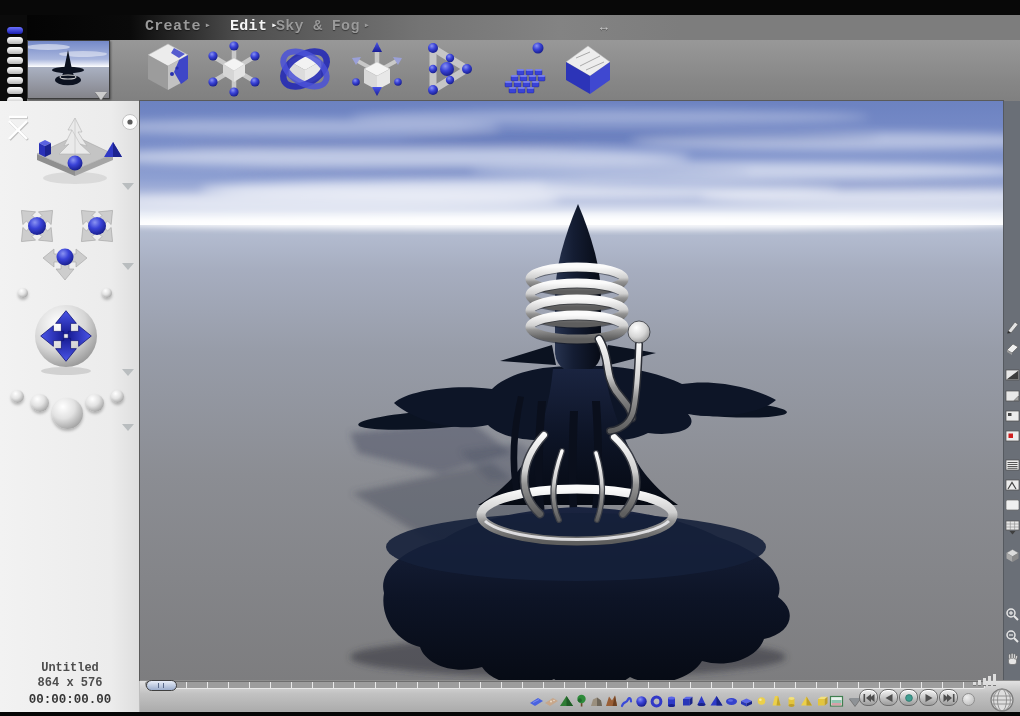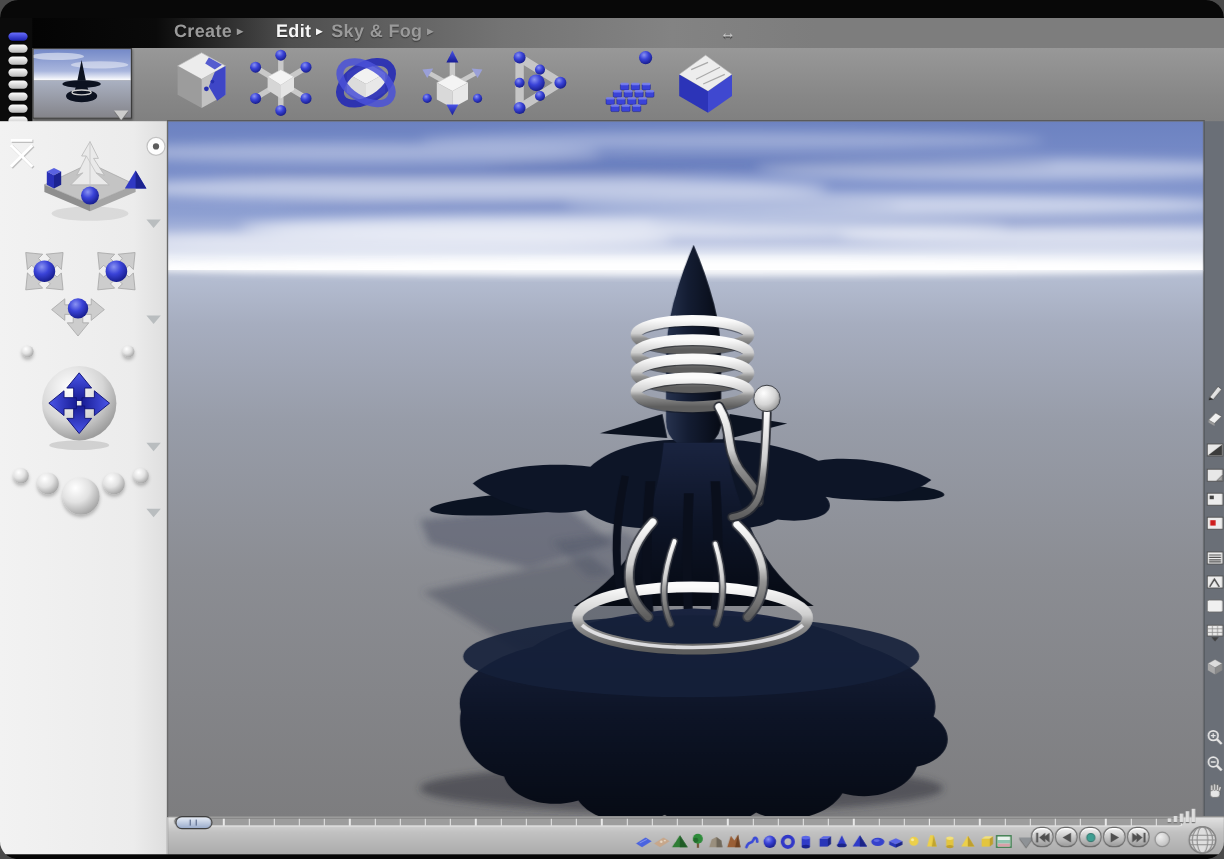--- a/index.html
+++ b/index.html
@@ -1,18 +1,18 @@
 <!DOCTYPE html>
 <html><head>
 <meta charset="utf-8">
 <style>
   html,body{margin:0;padding:0;background:#4a4a4a;}
   *{box-sizing:border-box;}
   .root{position:relative;width:1020px;height:716px;overflow:hidden;
-        font-family:Liberation Sans, sans-serif;background:#7d7d7d;border-radius:15px;}
+        font-family:Liberation Mono, monospace;background:#7d7d7d;}
   .abs{position:absolute;}
 
   
   .topstrip{left:0;top:0;width:1020px;height:15px;background:#080808;}
   
   .menurow{left:0;top:15px;width:1020px;height:25px;
     background:linear-gradient(90deg,#020202 0,#0a0a0a 130px,#4e4e4e 240px,#747474 420px,#838383 560px,#7d7d7d 680px,#7d7d7d 100%);}
   .menu-item{position:absolute;top:3px;font-size:15px;font-weight:bold;letter-spacing:.3px;
     color:#9a9a9a;text-shadow:0 1px 1px rgba(0,0,0,.45);cursor:default;white-space:nowrap;}
   .menu-item.active{color:#f7f7f7;}
@@ -833,15 +833,20 @@
       <ellipse cx="14" cy="14" rx="4.5" ry="11" fill="none" stroke="#8b8b8b" stroke-width=".9"></ellipse>
       <ellipse cx="14" cy="14" rx="8.5" ry="11" fill="none" stroke="#8b8b8b" stroke-width=".9"></ellipse>
       <g stroke="#8b8b8b" stroke-width=".9">
           <line x1="3.5" y1="10" x2="24.5" y2="10"></line>
           <line x1="3" y1="14" x2="25" y2="14"></line>
           <line x1="3.5" y1="18" x2="24.5" y2="18"></line>
         </g>
     </svg>
   </div>
 
+  <div class="abs status">
+    <div>Untitled</div>
+    <div>864 x 576</div>
+    <div class="tc">00:00:00.00</div>
+  </div>
 
   <div class="abs bottomblack"></div>
 </div>
 
 </body></html>

